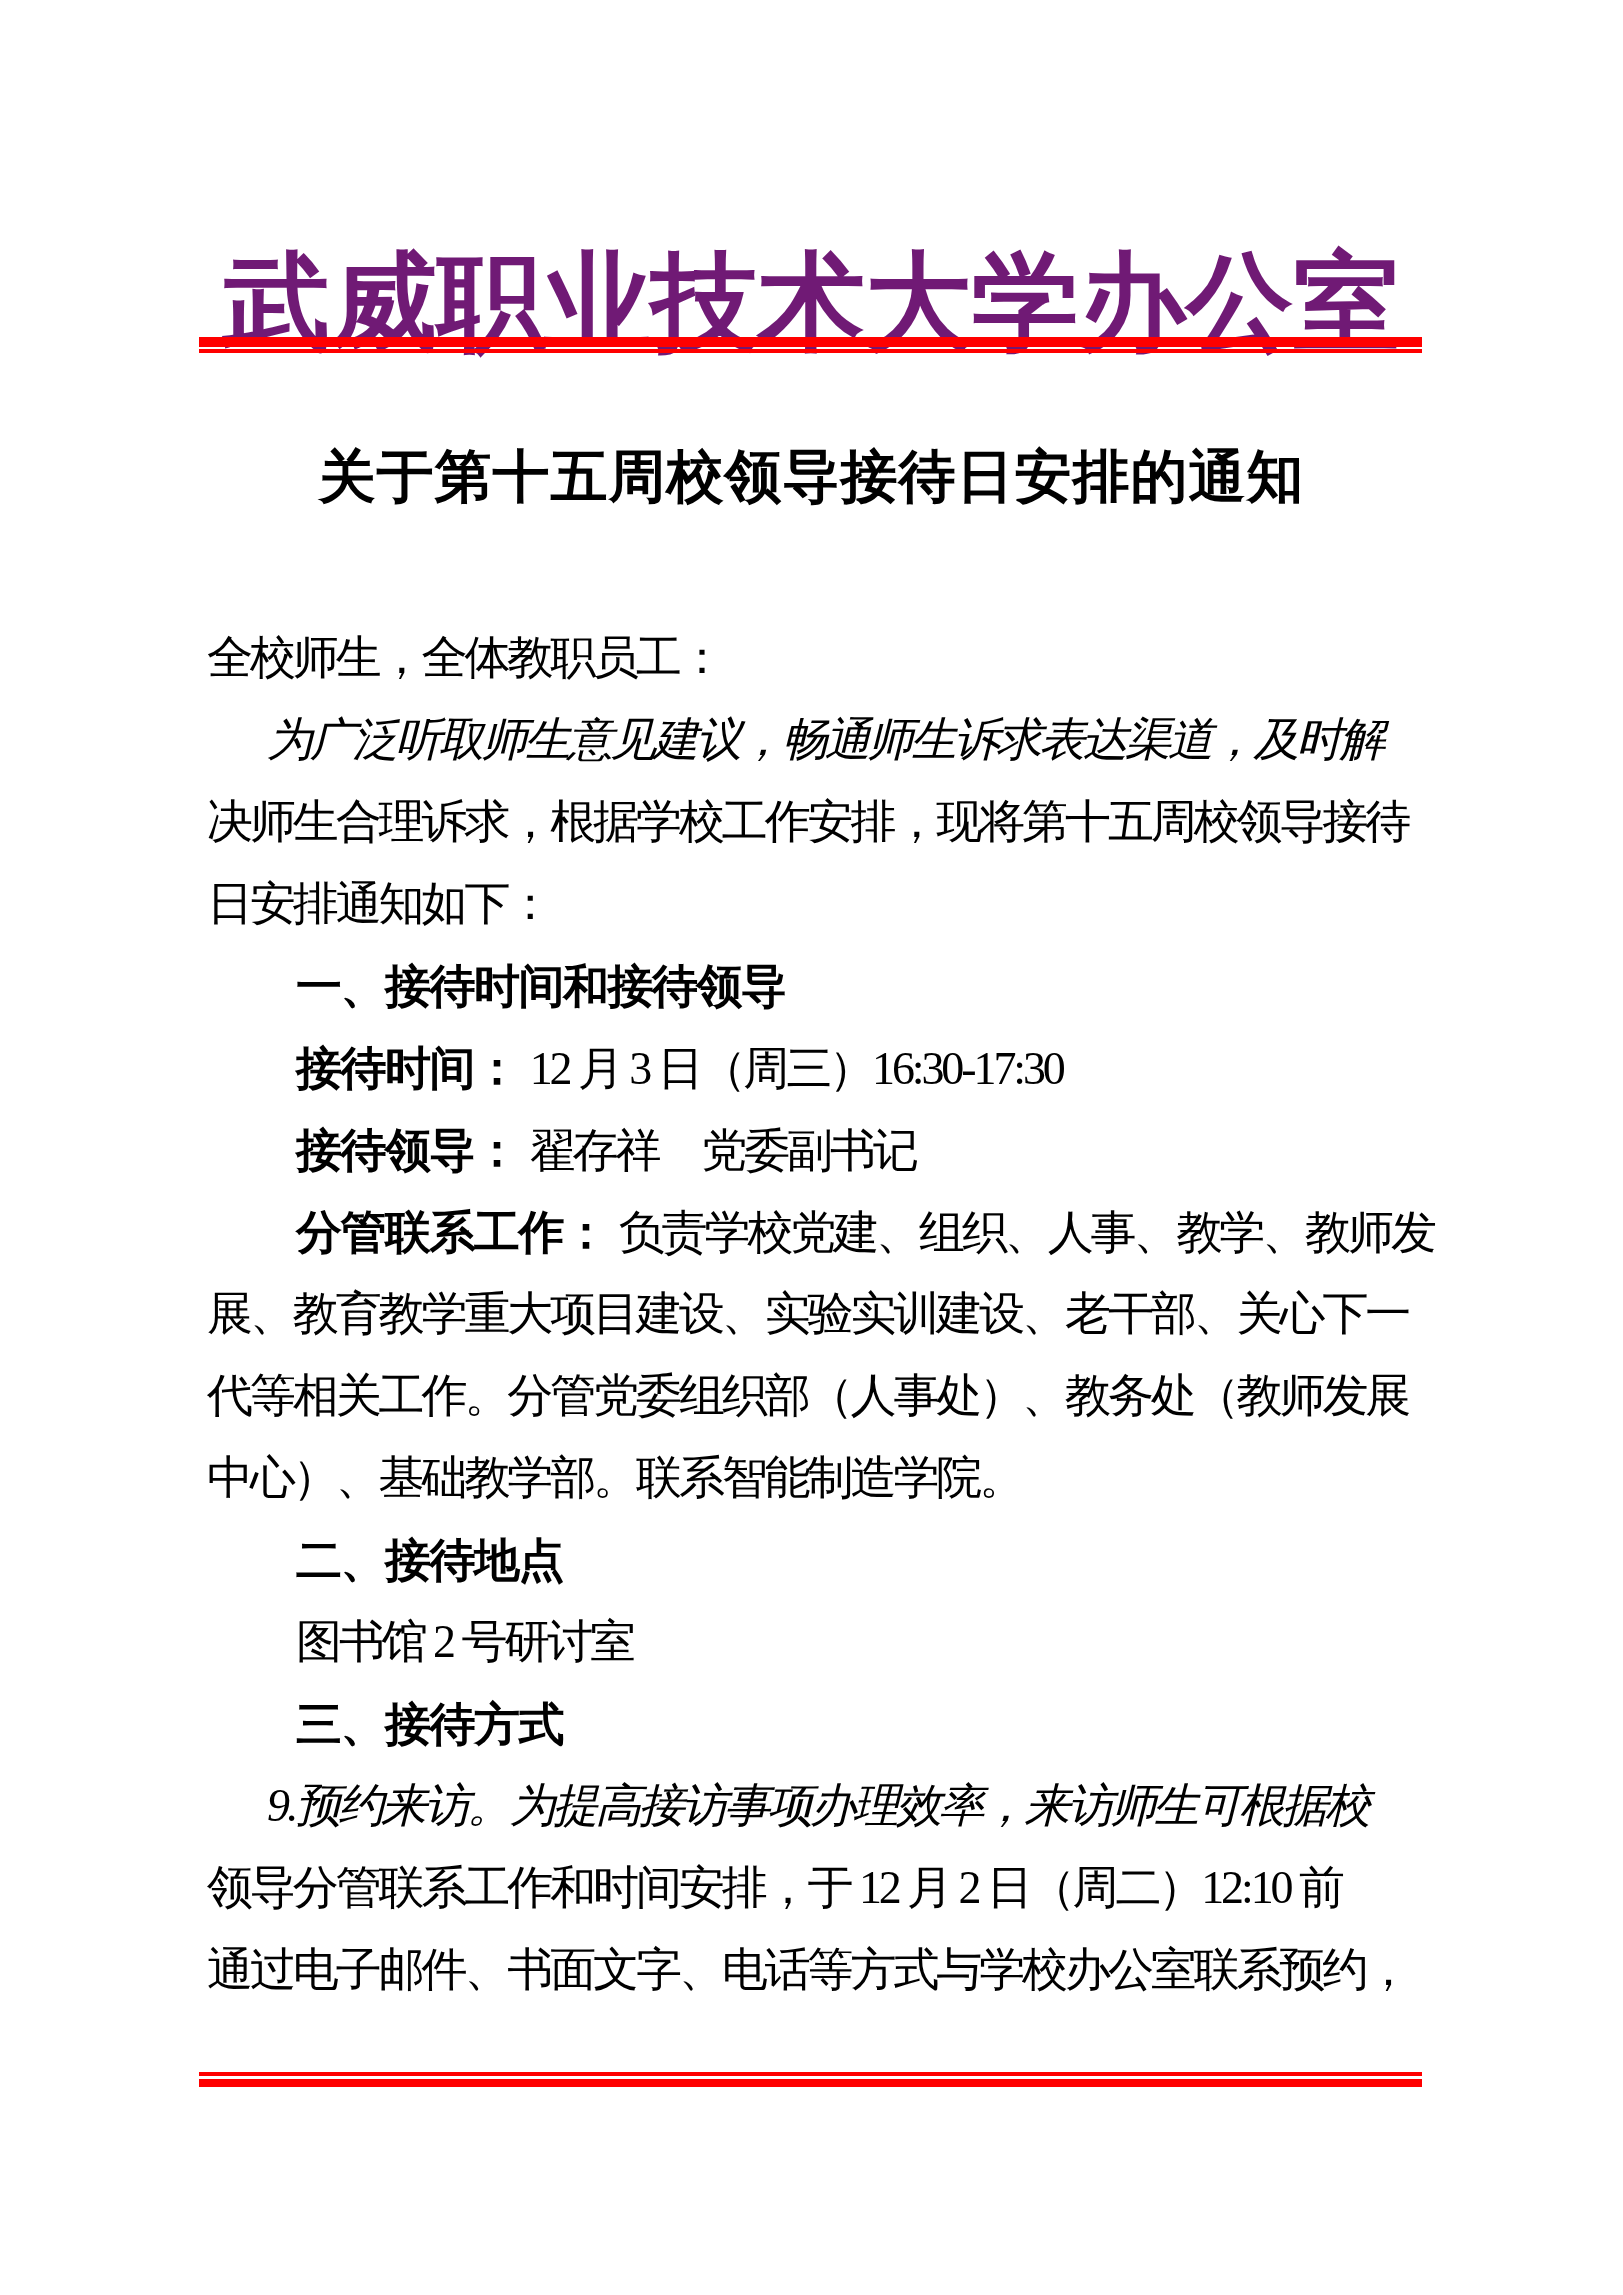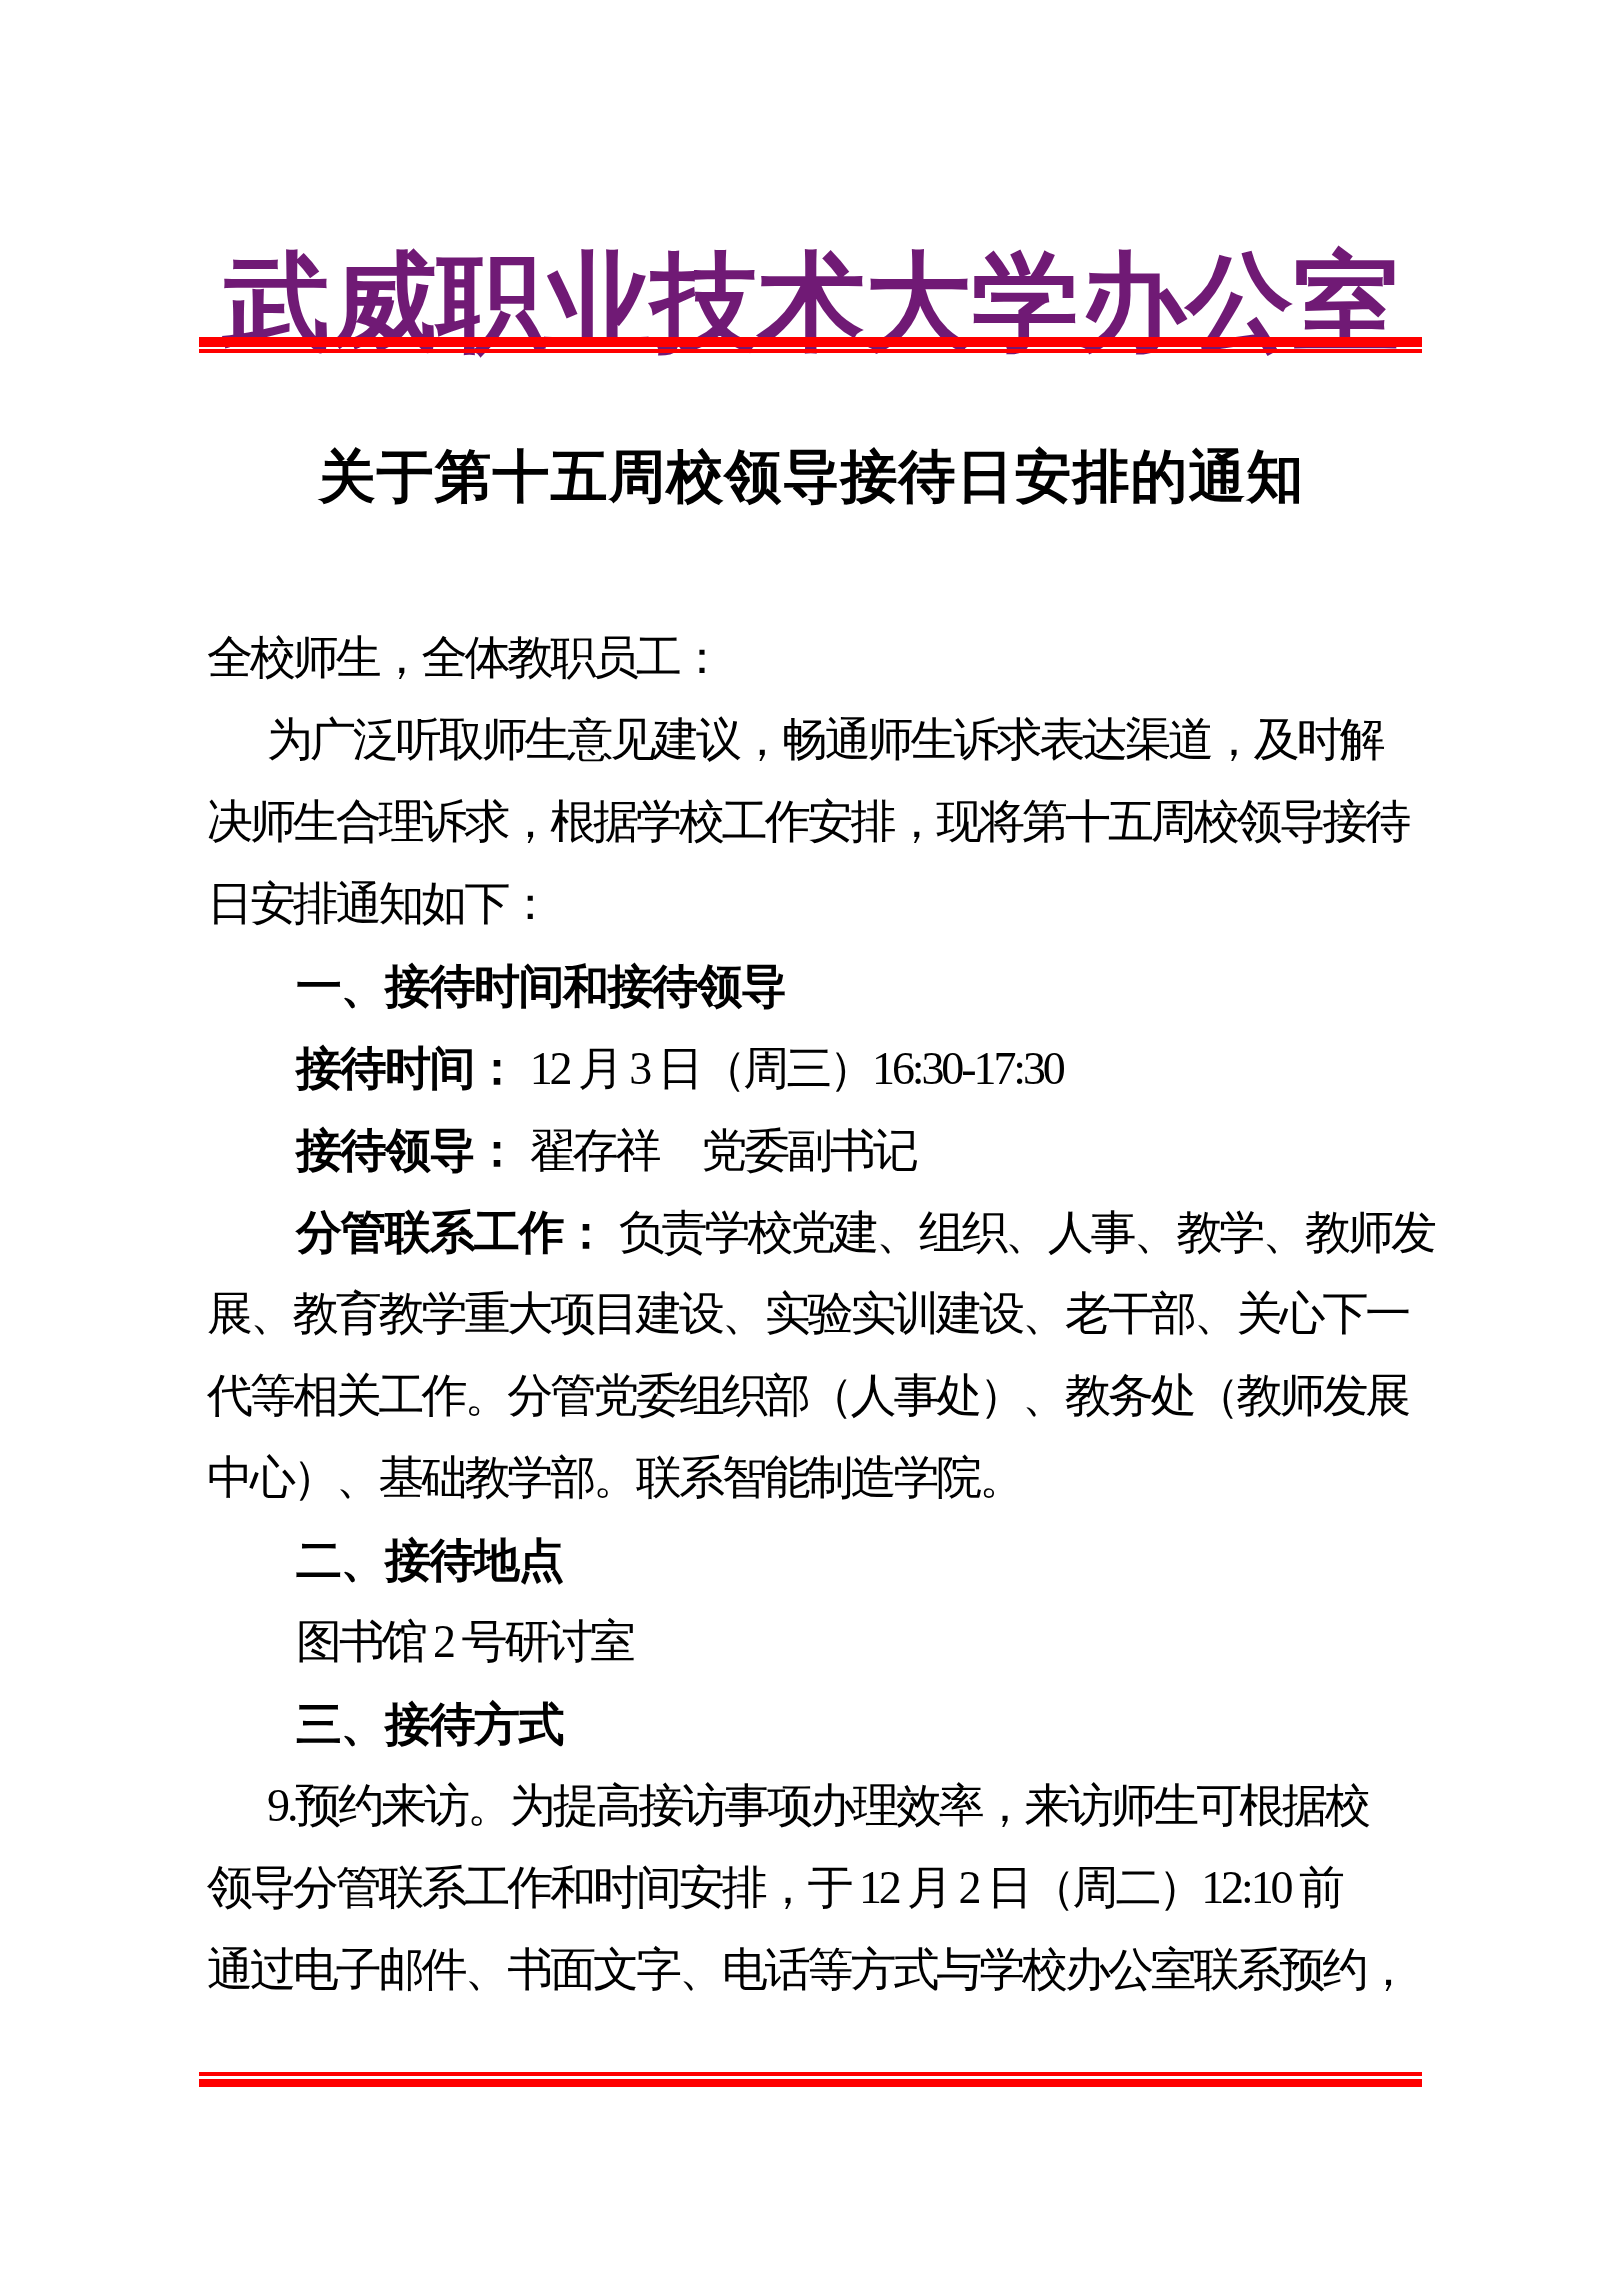--- a/index.html
+++ b/index.html
@@ -40,21 +40,21 @@
   .doc{
     position:absolute;top:617px;left:207px;width:1212px;
     color:#000;
   }
   .line{
     height:82px;line-height:82px;
     font-size:46px;letter-spacing:-3.1px;
     white-space:nowrap;
     font-family:"Liberation Serif","DejaVu Serif",serif;
   }
-  .ind-sm{padding-left:60px;}
+  .ind-sm{padding-left:60px;font-style:italic;}
   .ind-lg{padding-left:89px;}
   .heading span,
   .lbl{
     font-family:"Liberation Sans","DejaVu Sans",sans-serif;
     font-weight:bold;letter-spacing:-1.5px;
   }
   .lbl{margin-right:11.2px;}
 </style>
 </head>
 <body>

